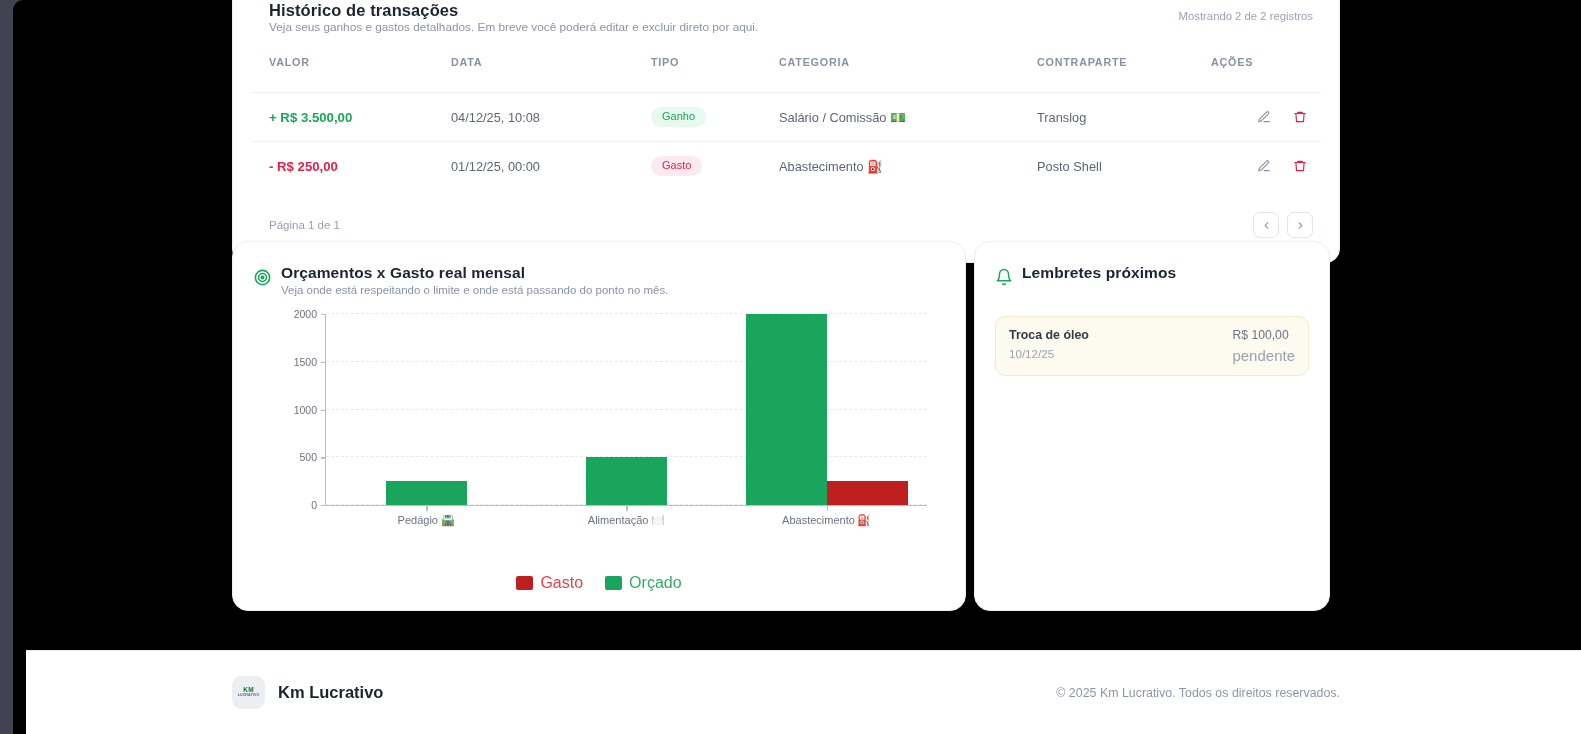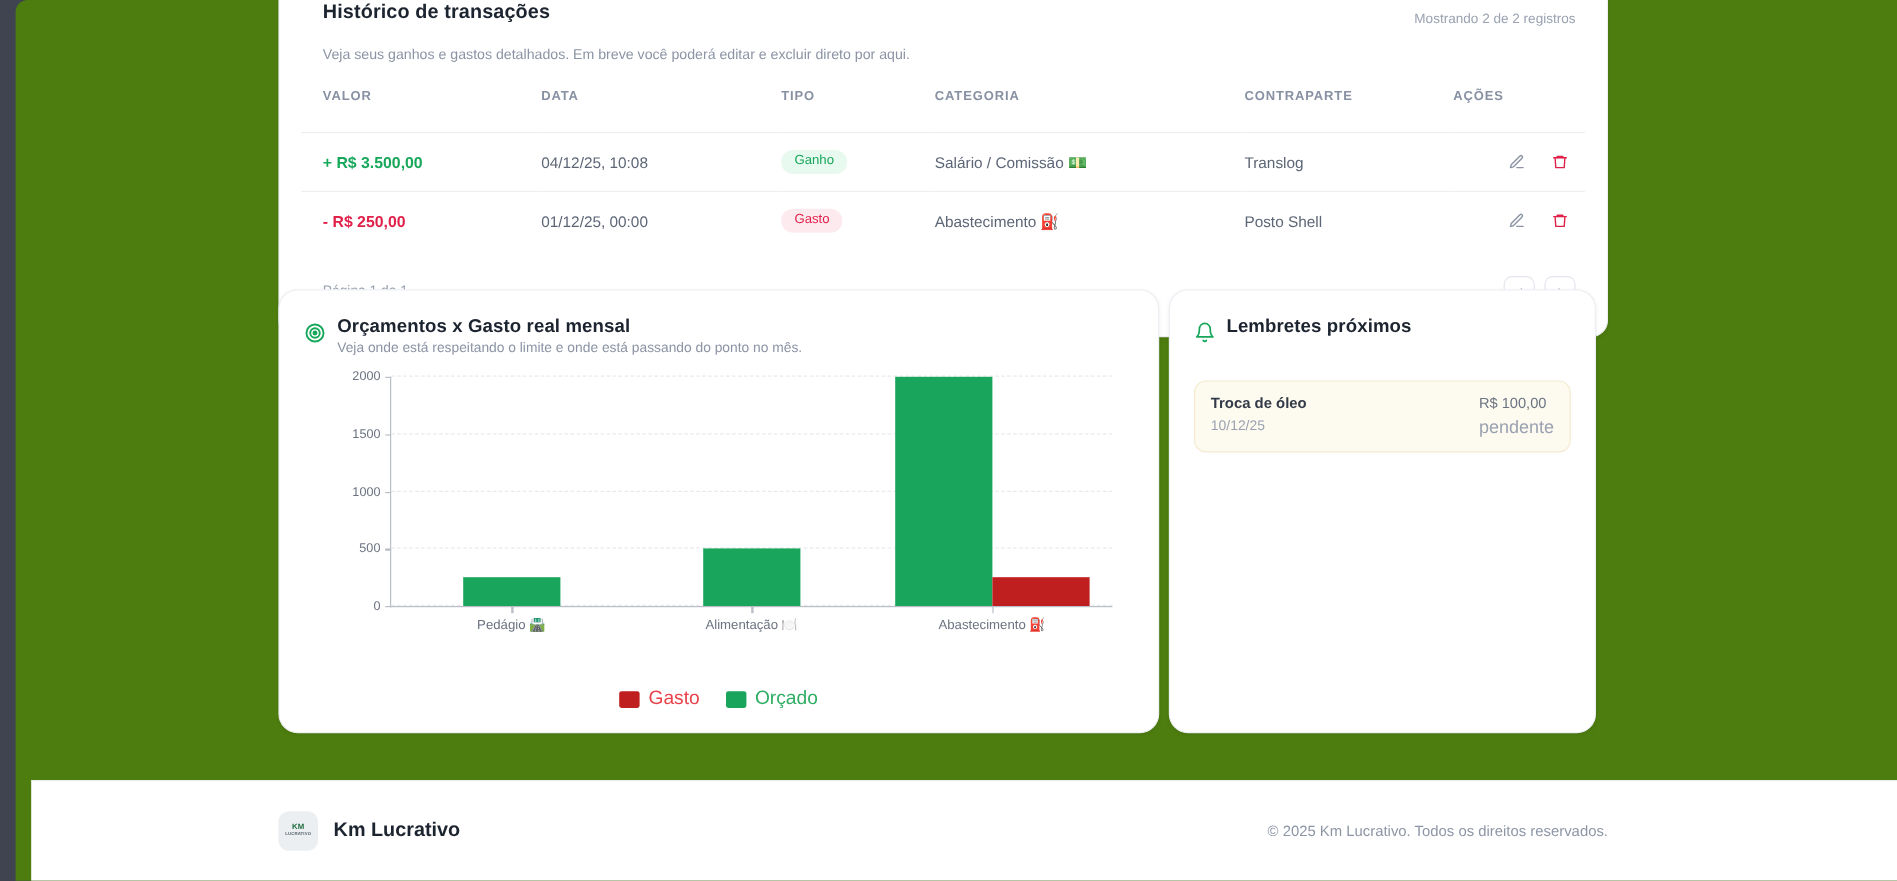--- a/index.html
+++ b/index.html
@@ -13,21 +13,21 @@
   .viewport {
     position: absolute;
     left: 0; top: 0;
     width: 1581px; height: 734px;
     background: #3f4450;
   }
   .browser-pane {
     position: absolute;
     left: 13px; top: 0;
     width: 1568px; height: 734px;
-    background: #4d7c0f;
+    background: #000000;
     border-top-left-radius: 10px;
     overflow: hidden;
   }
 
   
   .tx-card {
     position: absolute;
     left: 219px; top: -74px;
     width: 1108px;
     background: #ffffff;
@@ -36,21 +36,21 @@
     box-shadow: 0 1px 3px rgba(16,24,40,.05);
     padding: 22px 18px 18px 18px;
   }
   .tx-head { position: relative; padding: 52px 0 0 0; }
   .tx-title {
     font-size: 16.5px; font-weight: 700; color: #1c2430;
     letter-spacing: .1px; padding-left: 18px;
   }
   .tx-sub {
     font-size: 11.8px; color: #8b93a4; padding-left: 18px;
-    margin-top: 18px;
+    margin-top: 0;
   }
   .tx-count {
     position: absolute; right: 8px; top: 61px;
     font-size: 11.3px; color: #9aa2b1;
   }
 
   table.tx { width: 100%; border-collapse: collapse; margin-top: 22px; }
   table.tx th {
     text-align: left; font-size: 10.8px; font-weight: 600;
     color: #8891a3; letter-spacing: .75px; padding: 0 0 24px 0;

